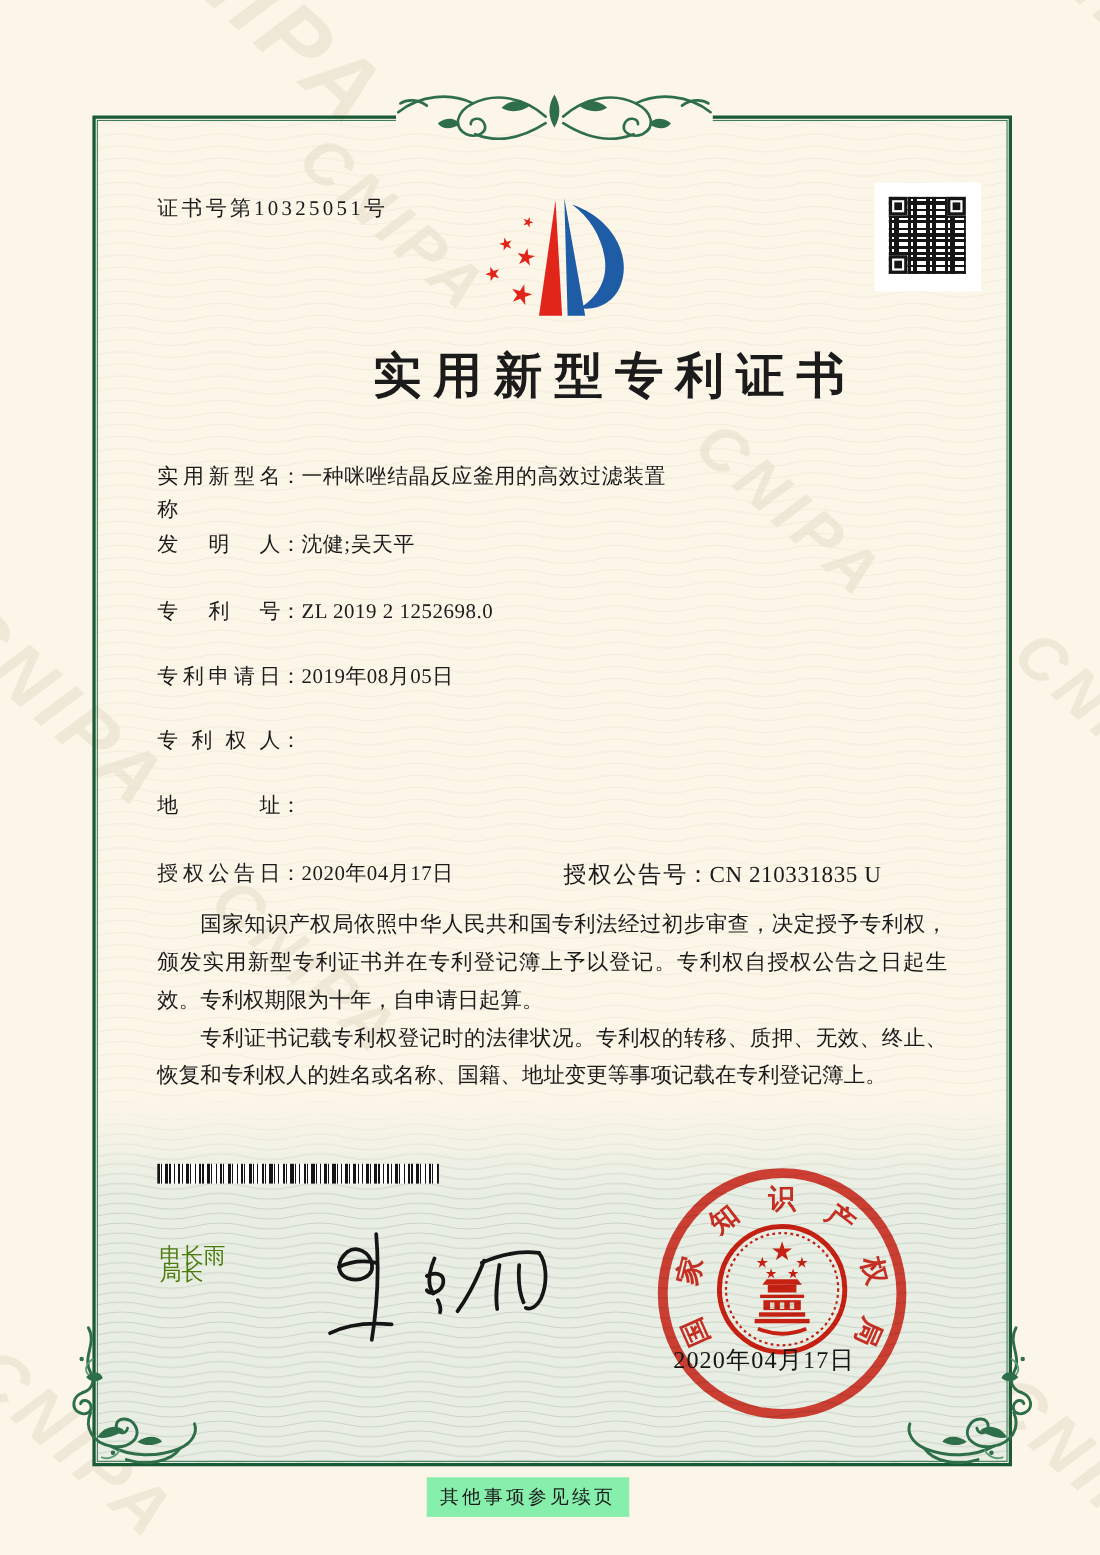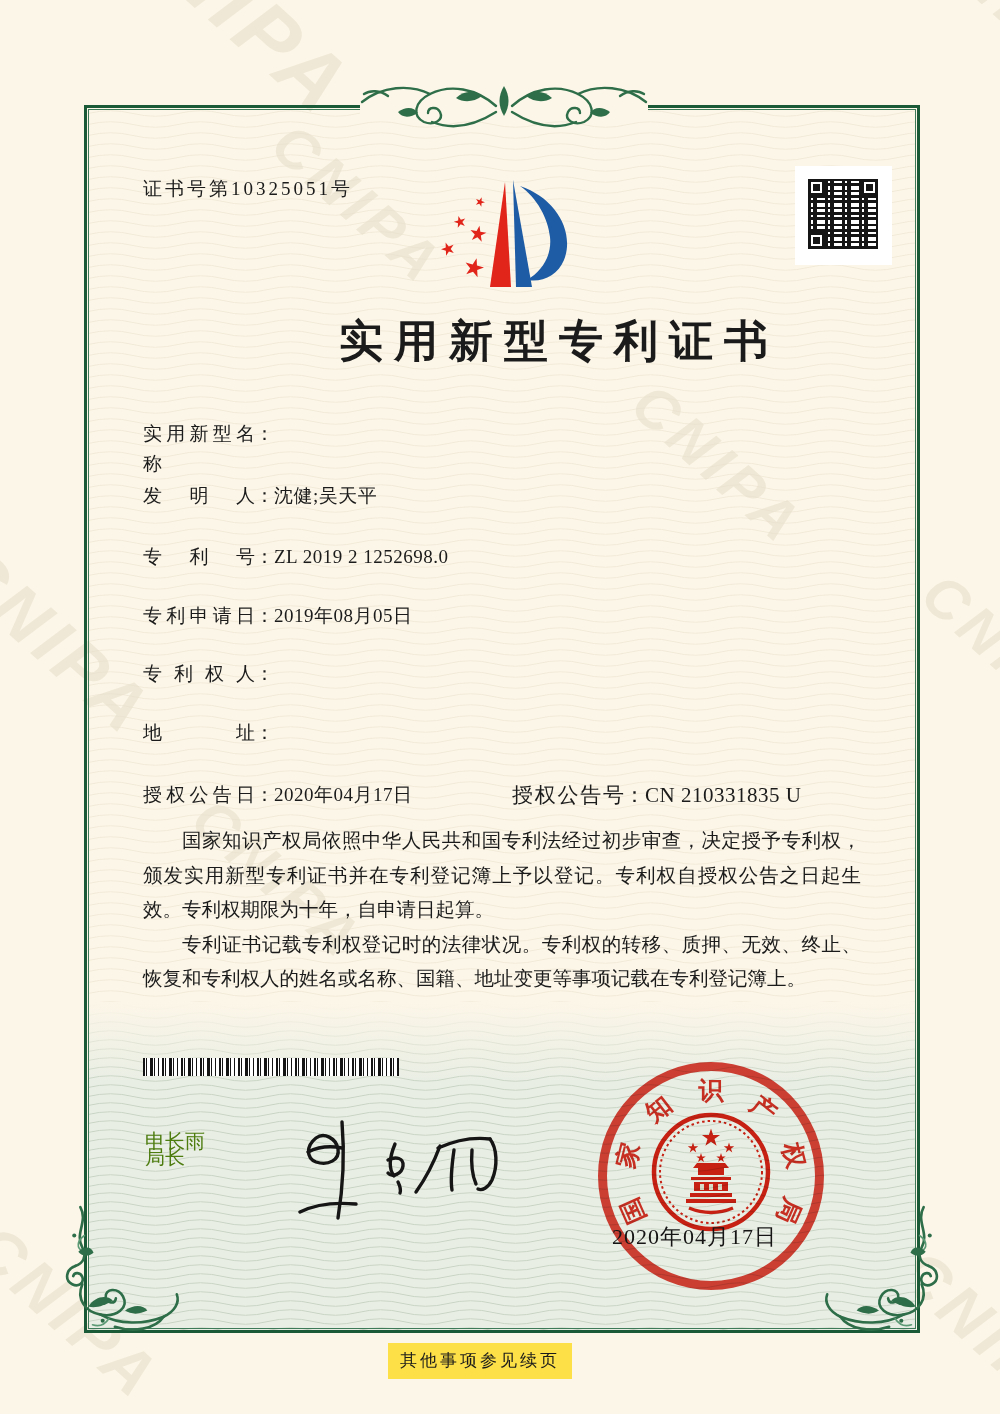--- a/index.html
+++ b/index.html
@@ -50,21 +50,21 @@
   .sig{position:absolute;left:298px;top:1116px;z-index:5;}
   .seal{position:absolute;left:598px;top:1062px;width:226px;height:228px;z-index:5;mix-blend-mode:multiply;}
   .seal-ring{position:absolute;inset:0;border:9px solid rgba(216,33,21,.85);border-radius:50%;box-sizing:border-box;}
   .seal-ch{position:absolute;left:50%;top:50%;width:30px;height:30px;margin:-15px 0 0 -15px;
            line-height:30px;text-align:center;font-size:25px;font-weight:700;color:rgba(216,33,21,.92);
            font-family:"Liberation Sans","DejaVu Sans",sans-serif;}
   .seal-date{position:absolute;left:612px;top:1222px;width:210px;font-size:22px;
              letter-spacing:1px;color:#151515;z-index:6;}
   .pagenum{position:absolute;left:84px;top:1292px;width:836px;text-align:center;font-size:16.5px;z-index:5;}
   .note{position:absolute;left:388px;top:1343px;width:184px;height:36px;line-height:36px;
-        background:#fde047;text-align:center;font-size:17px;letter-spacing:3px;z-index:5;}
+        background:#86efac;text-align:center;font-size:17px;letter-spacing:3px;z-index:5;}
 </style>
 </head>
 <body>
 
 <div class="page">
 
   <svg width="0" height="0" style="position:absolute" aria-hidden="true">
     <defs>
       <path id="star5" d="M0,-10 L2.24,-3.09 L9.51,-3.09 L3.63,1.18 L5.88,8.09 L0,3.82 L-5.88,8.09 L-3.63,1.18 L-9.51,-3.09 L-2.24,-3.09 Z"></path>
       <pattern id="wvGreen" width="90" height="9" patternUnits="userSpaceOnUse">
@@ -172,20 +172,21 @@
       <div class="fp tr"></div>
       <div class="fp bl"></div>
     </div>
   </div>
 
   <h1 class="title" style="margin:0">实用新型专利证书</h1>
 
   <div class="frow" style="top:419px">
     <span class="flabel">实用新型名称</span>
       <span class="fcolon">：</span>
+      <span class="fvalue">一种咪唑结晶反应釜用的高效过滤装置</span>
   </div>
   <div class="frow" style="top:481px">
     <span class="flabel">发明人</span>
       <span class="fcolon">：</span>
       <span class="fvalue">沈健;吴天平</span>
   </div>
   <div class="frow" style="top:542px">
     <span class="flabel">专利号</span>
       <span class="fcolon">：</span>
       <span class="fvalue">ZL 2019 2 1252698.0</span>

